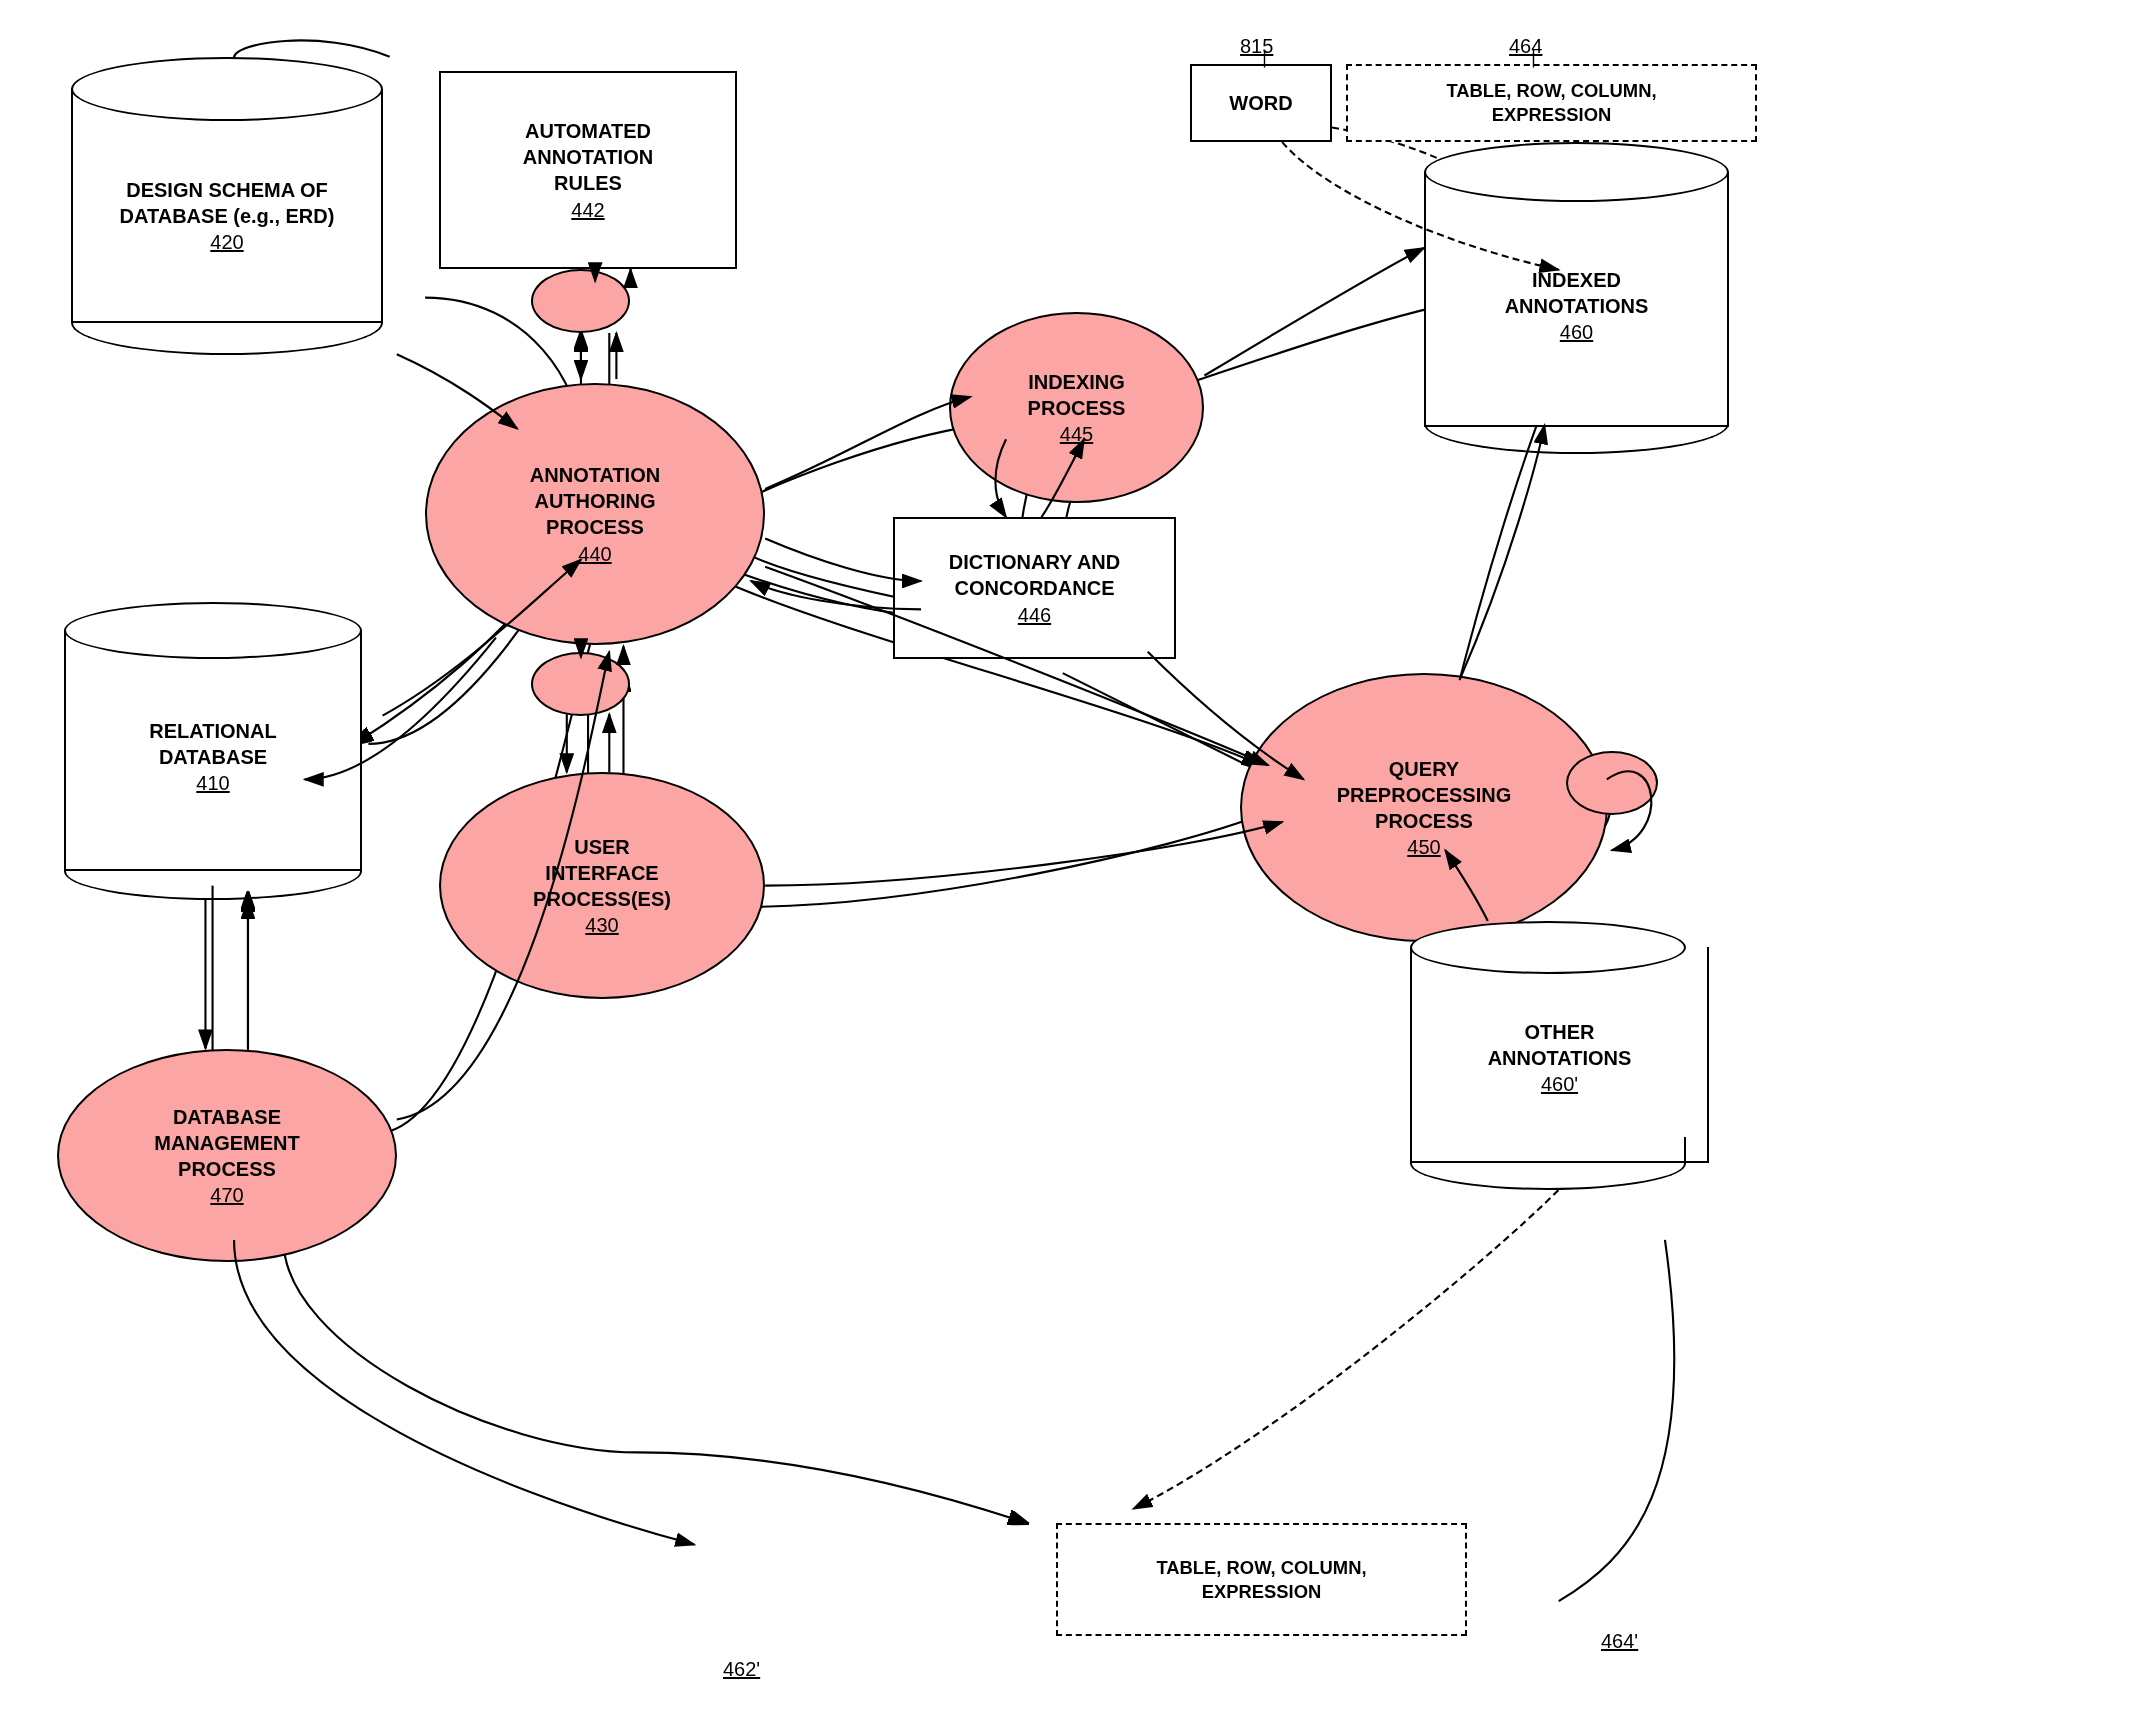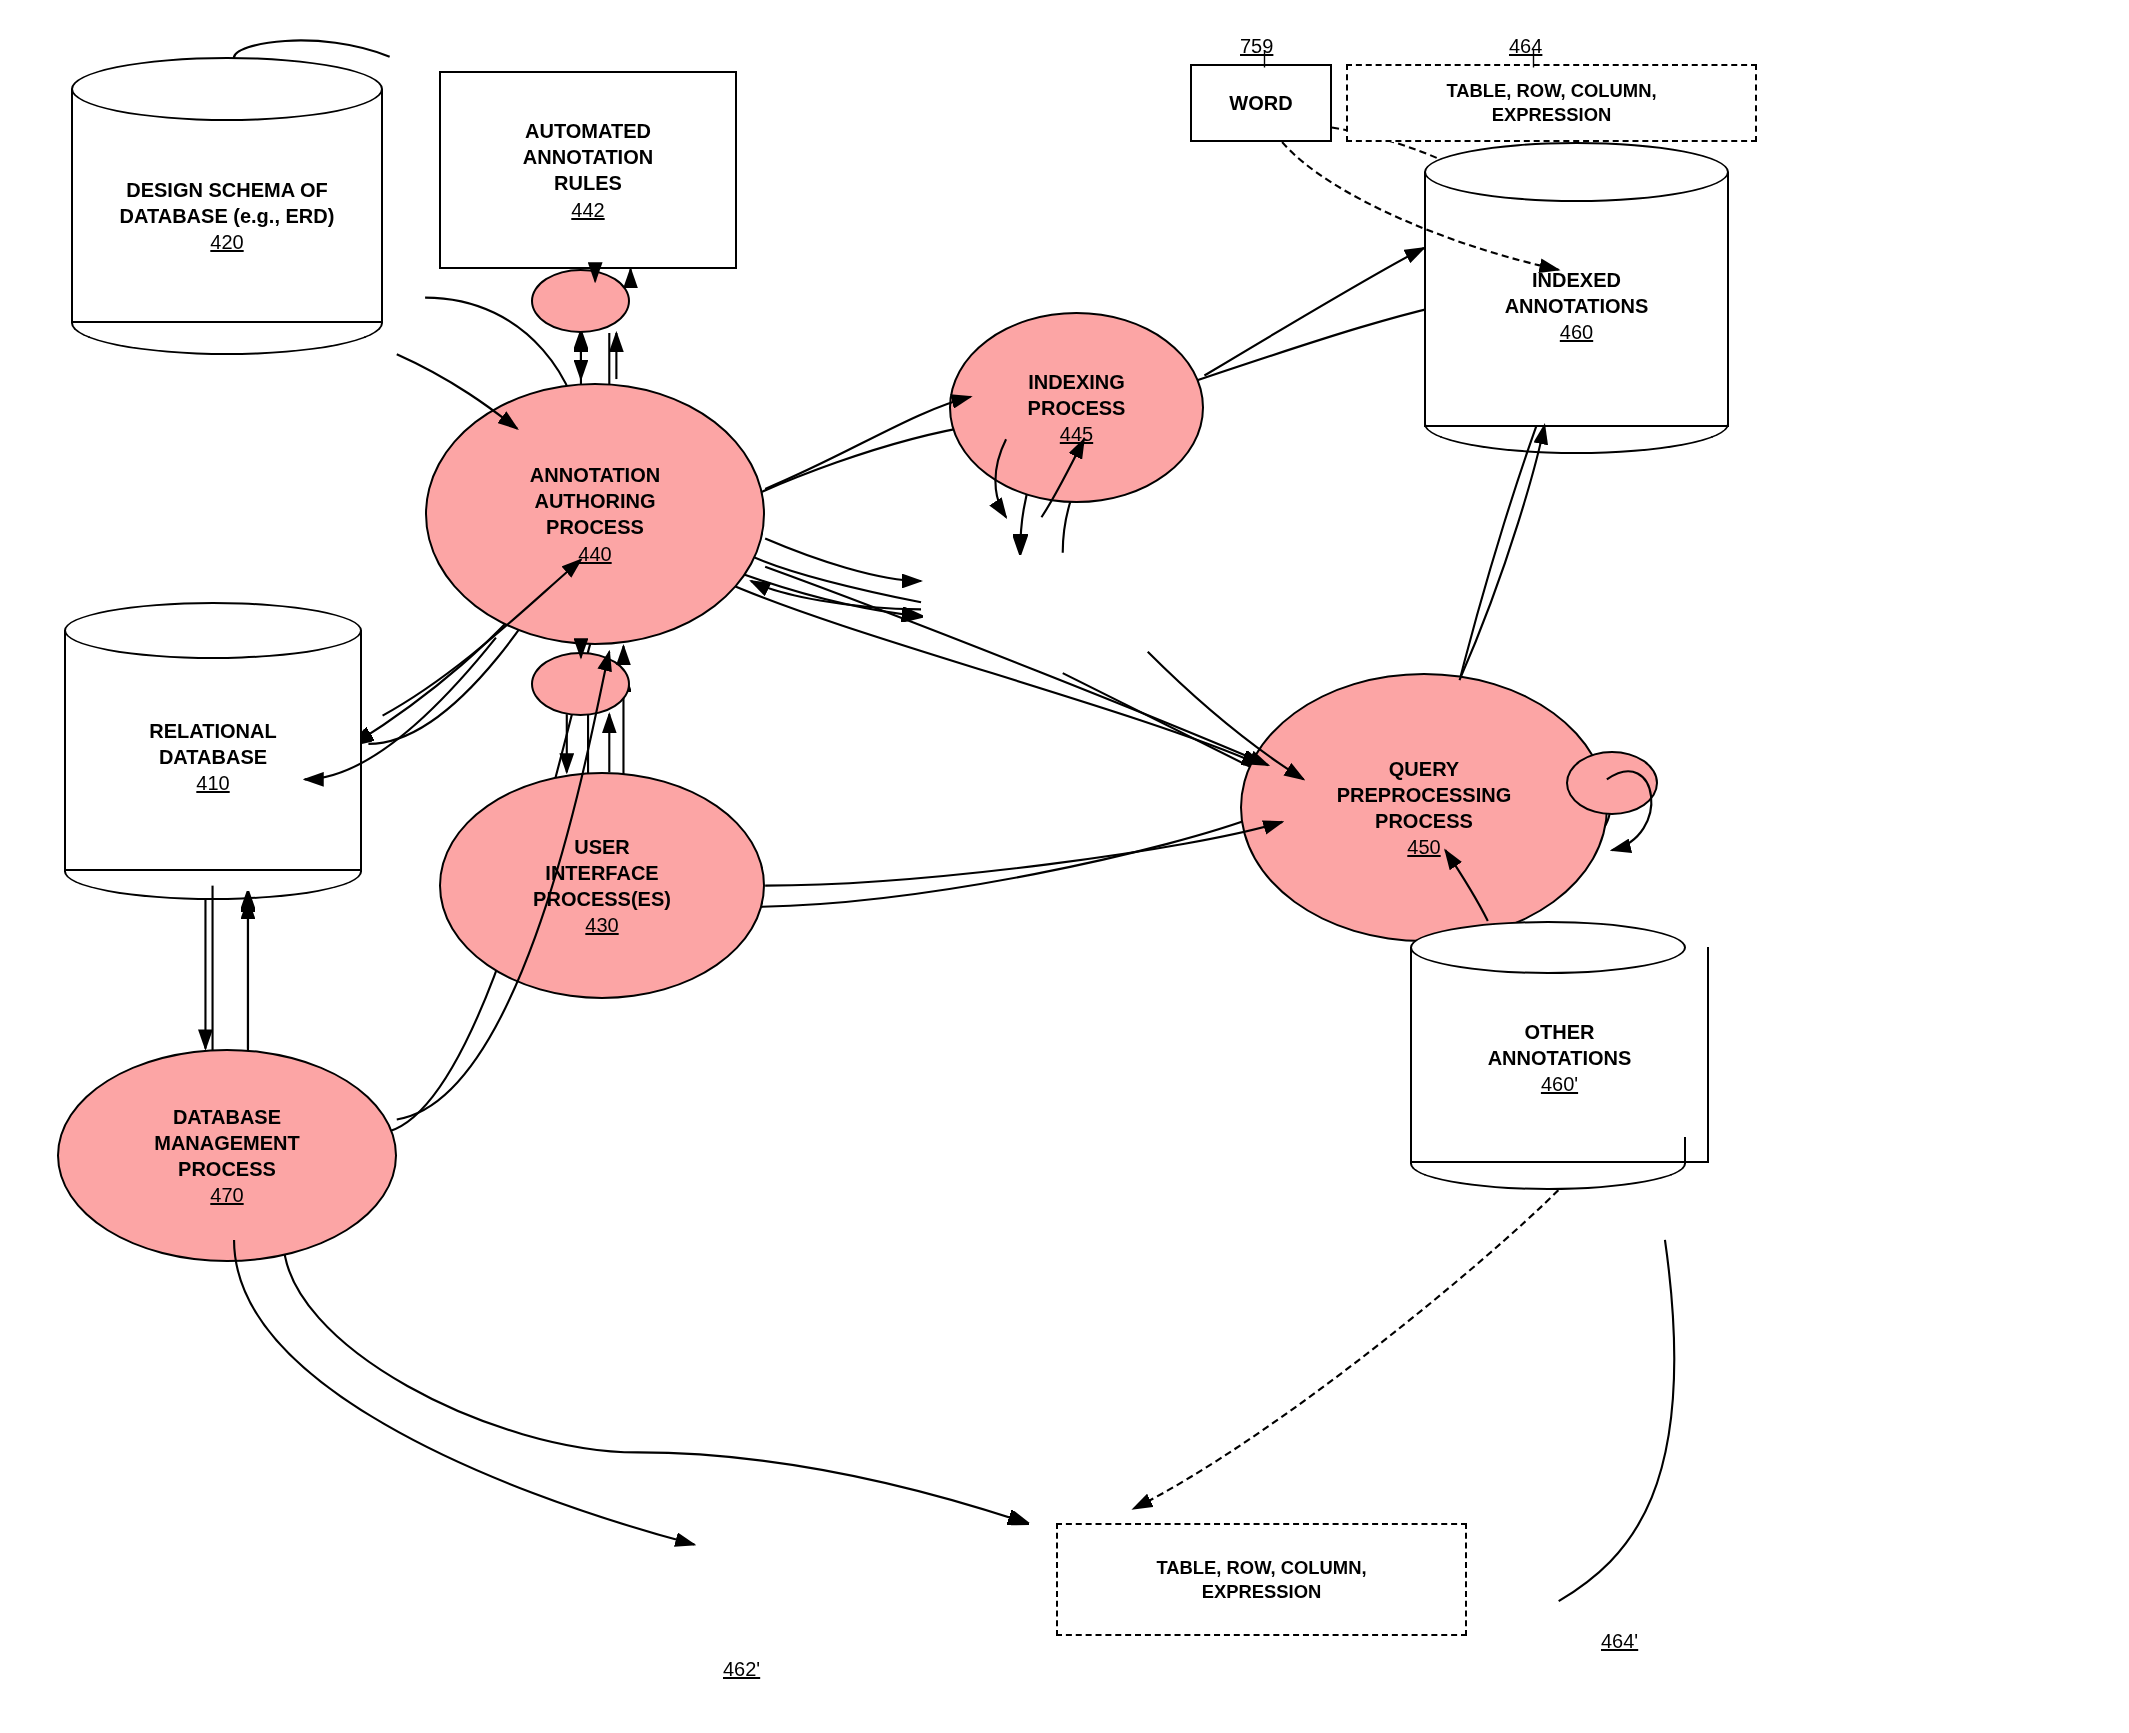--- a/index.html
+++ b/index.html
@@ -208,20 +208,27 @@
   </div>
 
   <div class="ellipse" style="left:949px; top:312px; width:255px; height:191px;">
     <div>
       <span class="node-label" style="white-space:pre-line;">INDEXING
 PROCESS</span>
       <span class="node-number">445</span>
     </div>
   </div>
 
+  <div class="rectangle" style="left:893px; top:517px; width:283px; height:142px;">
+    <div>
+      <span class="node-label" style="white-space:pre-line;">DICTIONARY AND
+CONCORDANCE</span>
+      <span class="node-number">446</span>
+    </div>
+  </div>
 
   <div style="position:absolute; left:1417px; top:142px; width:326px; height:312px;">
     <div style="position:absolute; top:0; left:7px; width:305px; height:60px; border:2.1px solid #000; border-radius:50%; background:#fff; z-index:2;"></div>
     <div style="position:absolute; top:30px; left:7px; width:305px; height:255px; background:#fff; border-left:2.1px solid #000; border-right:2.1px solid #000; border-bottom:2.1px solid #000; display:flex; flex-direction:column; align-items:center; justify-content:center; padding-top:14px;">
       <span class="node-label" style="white-space:pre-line;">INDEXED
 ANNOTATIONS</span>
       <span class="node-number">460</span>
     </div>
     <div style="position:absolute; bottom:0; left:7px; width:305px; height:60px; border:2.1px solid #000; border-top:none; border-radius:0 0 50% 50%; background:transparent; z-index:1;"></div>
   </div>
@@ -249,21 +256,21 @@
 
   <div class="rectangle" style="left:1190px; top:64px; width:142px; height:78px; font-size:20px; font-weight:bold;">
     <span>WORD</span>
   </div>
 
   <div class="rectangle-dashed" style="left:1346px; top:64px; width:411px; height:78px;">
     <span class="node-label" style="font-size:18.4px; white-space:pre-line;">TABLE, ROW, COLUMN,
 EXPRESSION</span>
   </div>
 
-  <span style="position:absolute; left:1240px; top:35px; font-size:20px; font-family:Arial,sans-serif; text-decoration:underline;">759</span>
+  <span style="position:absolute; left:1240px; top:35px; font-size:20px; font-family:Arial,sans-serif; text-decoration:underline;">815</span>
 
   <svg style="position:absolute; left:1261px; top:50px; width:14px; height:21px; pointer-events:none;" viewBox="0 0 20 30" width="14" height="21">
     <line x1="5" y1="0" x2="5" y2="25" stroke="#000" stroke-width="2"></line>
   </svg>
 
   <span style="position:absolute; left:1509px; top:35px; font-size:20px; font-family:Arial,sans-serif; text-decoration:underline;">464</span>
 
   <svg style="position:absolute; left:1530px; top:50px; width:14px; height:21px; pointer-events:none;" viewBox="0 0 20 30" width="14" height="21">
     <line x1="5" y1="0" x2="5" y2="25" stroke="#000" stroke-width="2"></line>
   </svg>

